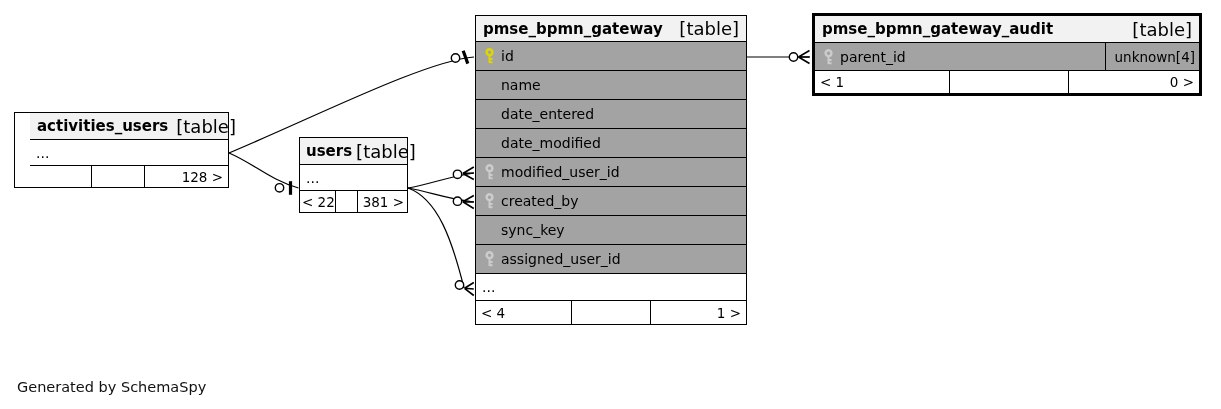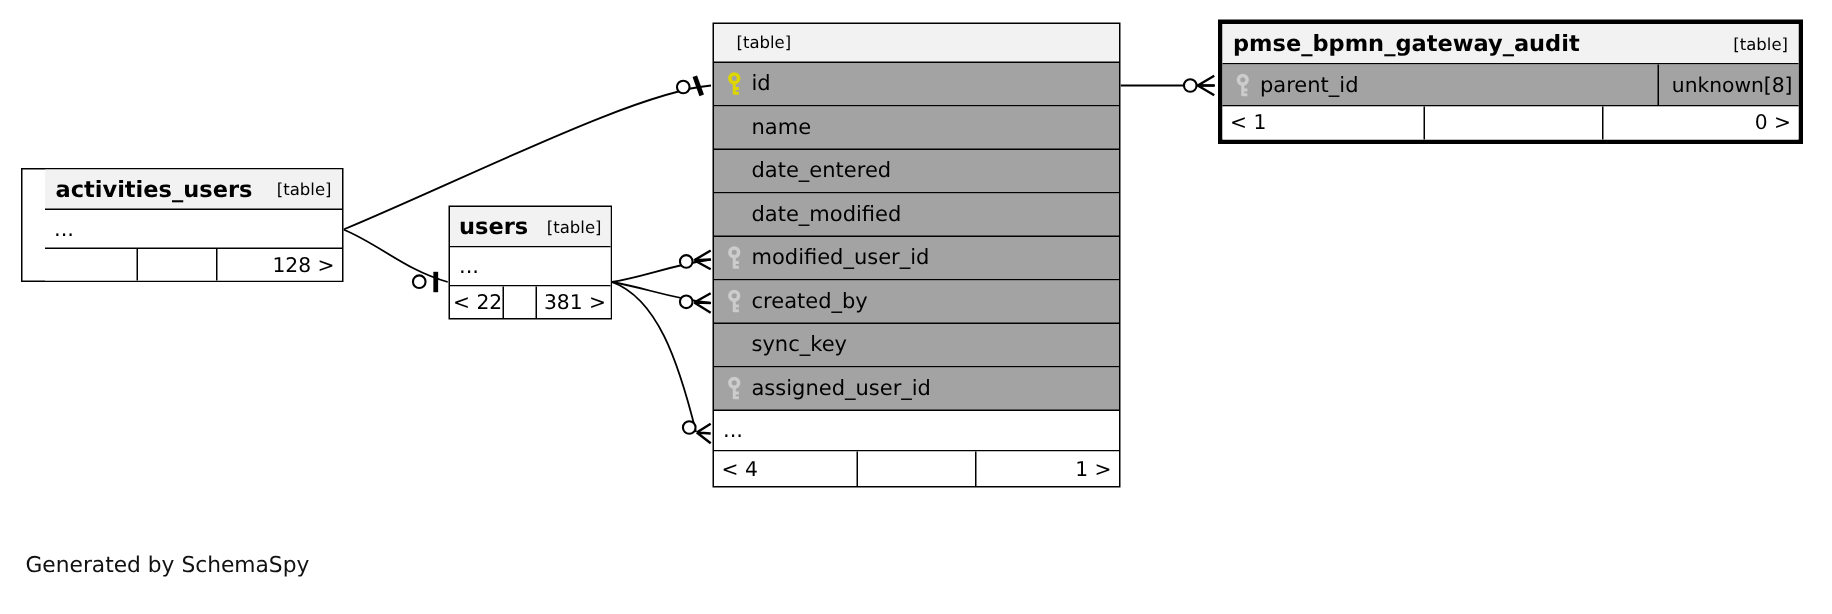--- a/index.html
+++ b/index.html
@@ -14,21 +14,21 @@
   .canvas{position:relative;width:1221px;height:409px;background:#fff;overflow:hidden;}
   .edges{position:absolute;left:0;top:0;}
 
   .tbl{position:absolute;border:1px solid #000;background:#fff;}
   .tbl.thick{border-width:3px;}
 
   .hdr{display:flex;justify-content:space-between;align-items:center;
        background:var(--header-bg);border-bottom:1px solid #000;padding:0 7px;height:27px;}
   .tbl.thick .hdr{height:27px;text-align:right;}
   .hdr .tname{font-weight:bold;font-size:15px;white-space:nowrap;}
-  .hdr .ttag{font-size:11px;white-space:nowrap;margin-left:8px;}
+  .hdr .ttag{font-size:18px;white-space:nowrap;margin-left:8px;}
 
   .col-row{display:flex;align-items:center;height:29px;border-bottom:1px solid #000;font-size:14px;background:#a3a3a3;}
   .tbl.thick .col-row{height:28px;}
   .keyicon{width:11px;height:16px;margin:0 6px 0 8px;flex:none;}
   .keyicon.pk{color:var(--pk);}
   .keyicon.fk{color:var(--fk);}
   .keyicon.none{visibility:hidden;}
   .cname{white-space:nowrap;}
   .ctype{margin-left:auto;border-left:1px solid #000;height:100%;display:flex;align-items:center;
          justify-content:flex-end;width:94px;padding:0 4px;font-size:13.5px;}
@@ -37,21 +37,21 @@
        border-bottom:1px solid #000;font-size:14px;background:#fff;}
   .tbl-gw .ell{height:27px;}
 
   .foot{display:flex;height:21px;font-size:13.5px;background:#fff;}
   .tbl-gw .foot{height:23px;}
   .tbl.thick .foot{height:22px;}
   .fc{border-right:1px solid #000;display:flex;align-items:center;padding:0 5px;white-space:nowrap;}
   .fc:last-child{border-right:none;flex:1;}
   .fc.r{justify-content:flex-end;}
 
-  .credit{position:absolute;left:17px;top:369px;font-size:14.5px;color:#111;}
+  .credit{position:absolute;left:17px;top:379px;font-size:14.5px;color:#111;}
 </style>
 </head>
 <body>
 
 <div class="canvas">
 
   <svg class="edges" width="1221" height="409">
     <g stroke="#000" fill="none" stroke-width="1.2">
       <g>
         <path d="M229,153 C315,117 425,61 474,57"></path>
@@ -111,20 +111,21 @@
     </div>
     <div class="foot">
       <span class="fc" style="width:36px;padding:0 2px;">&lt; 22</span>
       <span class="fc" style="width:22px;padding:0 2px;"></span>
       <span class="fc r" style="padding:0 3px;">381 &gt;</span>
     </div>
   </div>
 
   <div class="tbl tbl-gw" style="left:475px;top:15px;width:272px;">
     <div class="hdr" style="height:26px;">
+      <span class="tname">pmse_bpmn_gateway</span>
       <span class="ttag">[table]</span>
     </div>
     <div class="col-row">
       <svg class="keyicon pk" viewBox="0 0 11 16">
           <circle cx="5.5" cy="4.2" r="2.9" fill="none" stroke="currentColor" stroke-width="2.4"></circle>
           <path d="M5.5 7.2 L5.5 15 M5.5 11 L8.6 11 M5.5 14.2 L8.6 14.2" stroke="currentColor" stroke-width="2" fill="none"></path>
         </svg>
       <span class="cname">id</span>
     </div>
     <div class="col-row">
@@ -178,21 +179,21 @@
     <div class="hdr">
       <span class="tname">pmse_bpmn_gateway_audit</span>
       <span class="ttag">[table]</span>
     </div>
     <div class="col-row">
       <svg class="keyicon fk" viewBox="0 0 11 16">
           <circle cx="5.5" cy="4.2" r="2.9" fill="none" stroke="currentColor" stroke-width="2.4"></circle>
           <path d="M5.5 7.2 L5.5 15 M5.5 11 L8.6 11 M5.5 14.2 L8.6 14.2" stroke="currentColor" stroke-width="2" fill="none"></path>
         </svg>
       <span class="cname">parent_id</span>
-      <span class="ctype">unknown[8]</span>
+      <span class="ctype">unknown[4]</span>
     </div>
     <div class="foot">
       <span class="fc" style="width:135px;">&lt; 1</span>
       <span class="fc" style="width:119px;"></span>
       <span class="fc r">0 &gt;</span>
     </div>
   </div>
 
   <div class="credit">Generated by SchemaSpy</div>
 </div>

